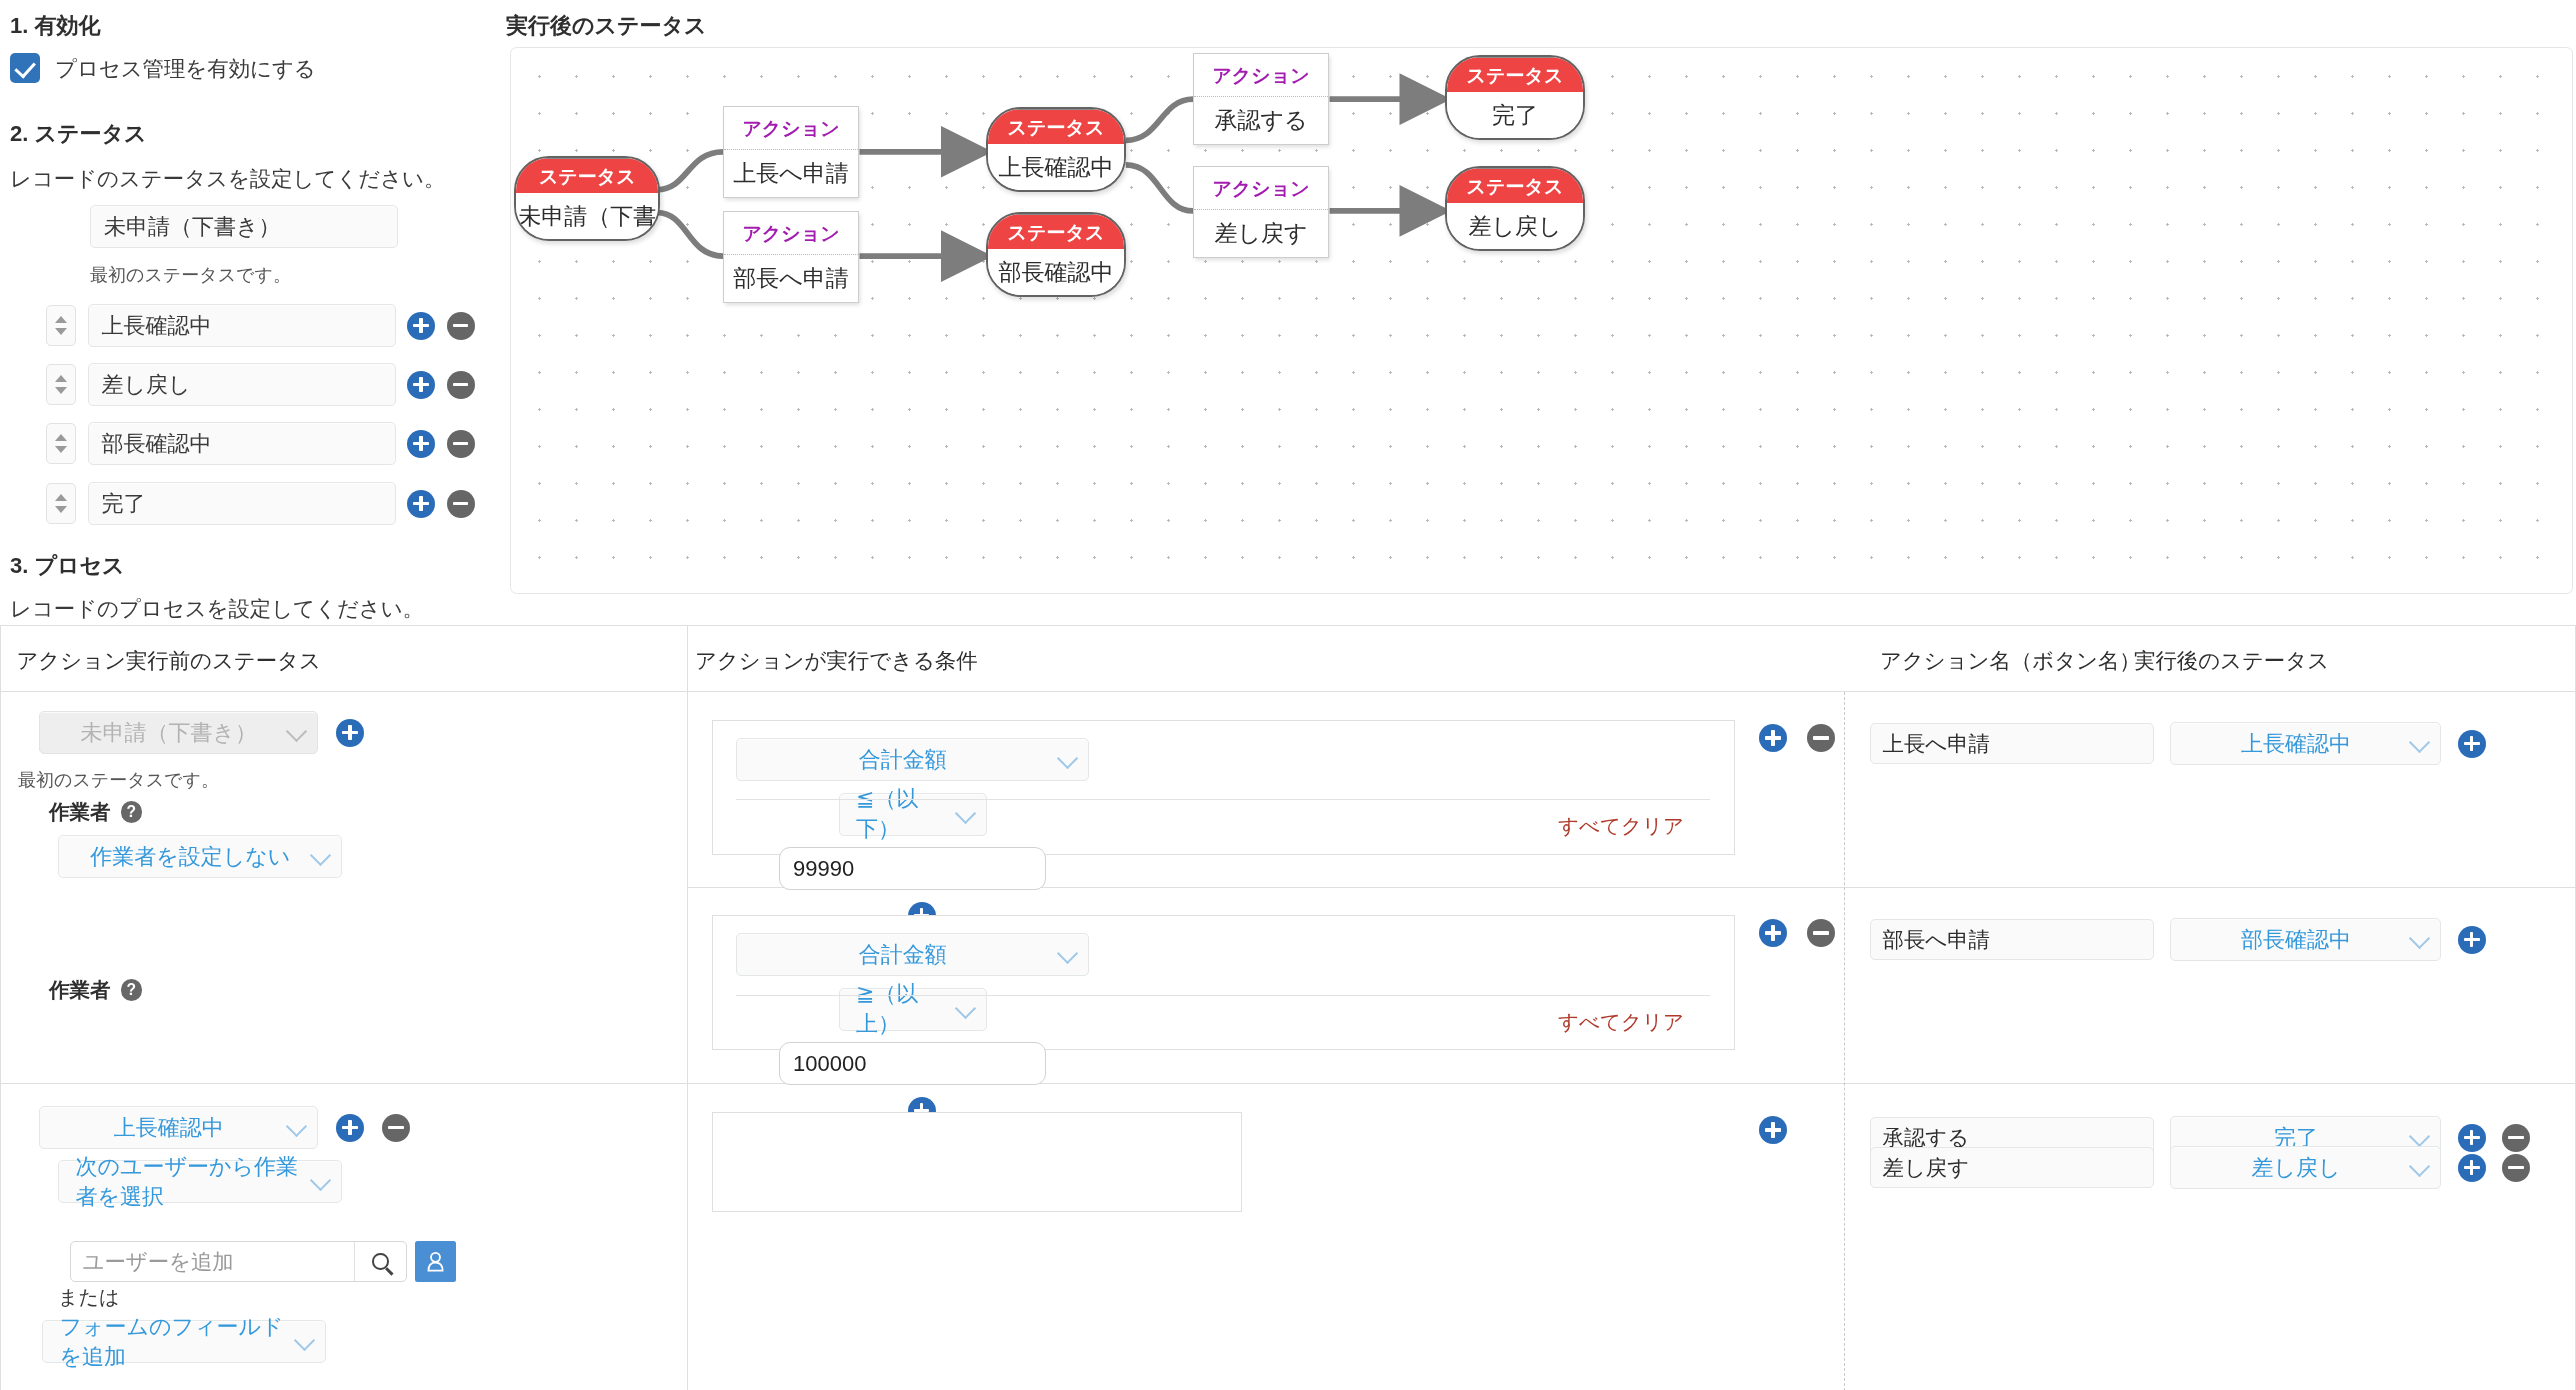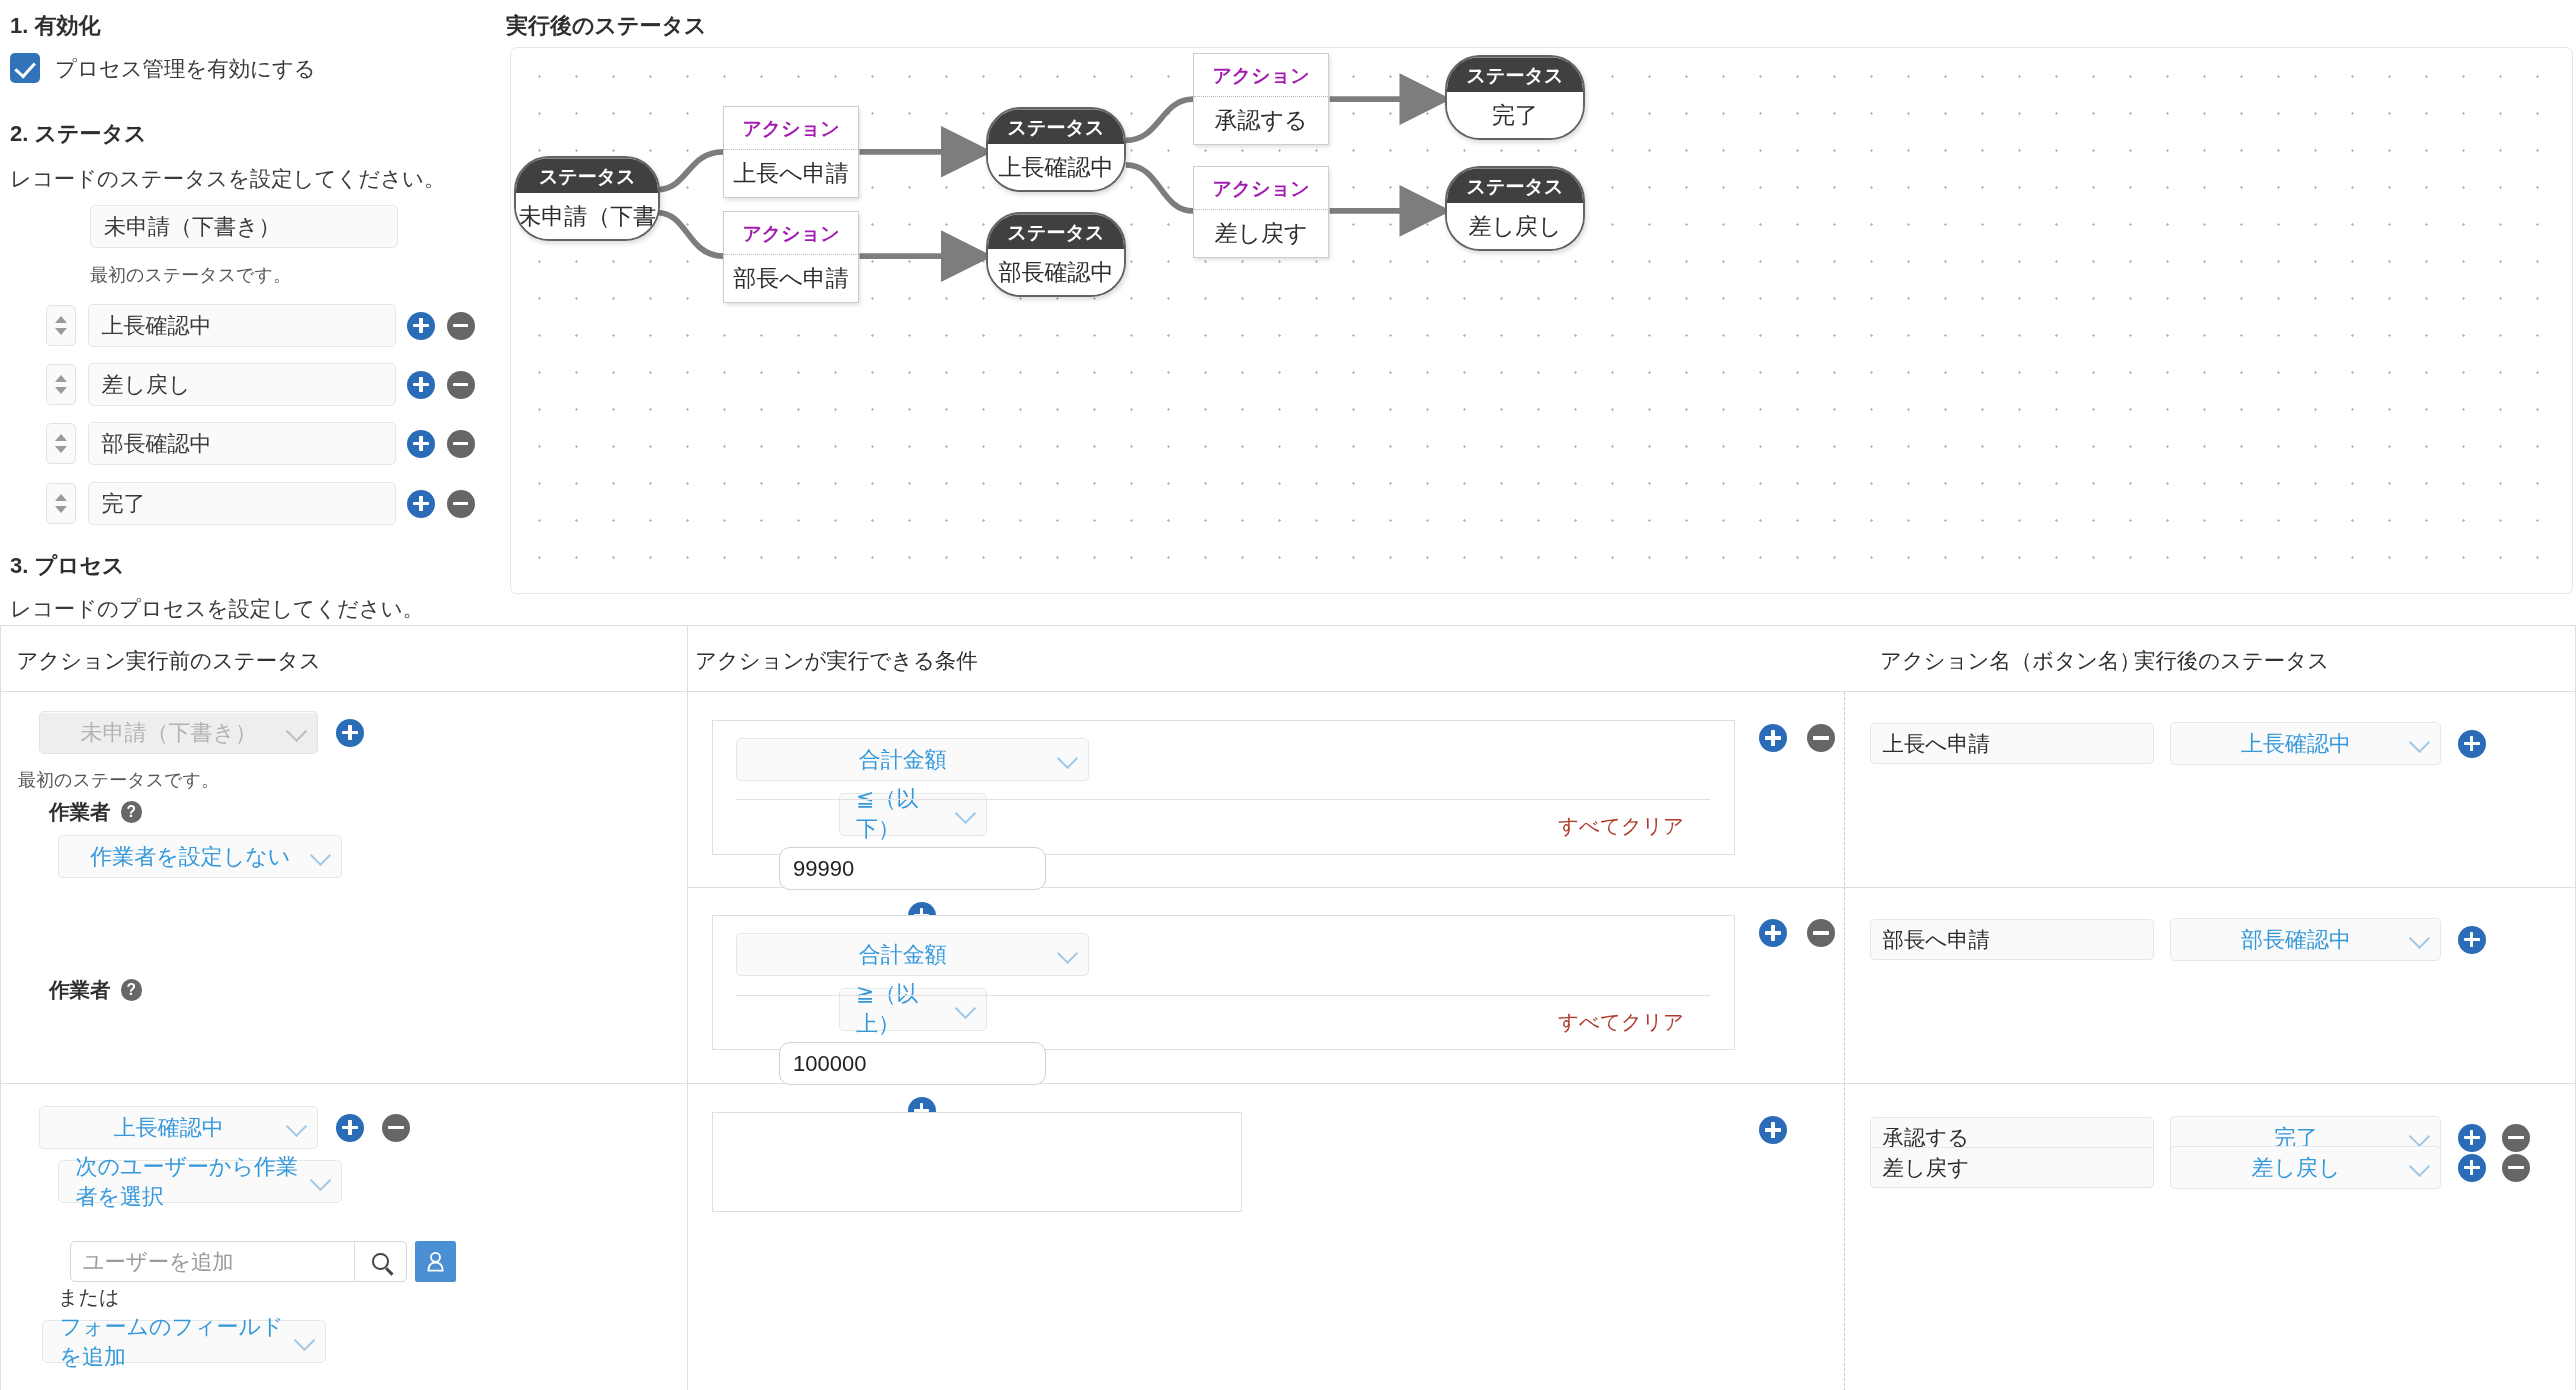--- a/index.html
+++ b/index.html
@@ -121,21 +121,21 @@
     overflow: hidden;
   }
   #flow-svg { position: absolute; left: 0; top: 0; }
 
   .node { position: absolute; }
   .node-status {
     border: 2.5px solid #636363; border-radius: 35px; overflow: hidden;
     background: #fff; box-shadow: 1.6px 2.5px 4.1px rgba(0,0,0,0.13);
   }
   .node-status .nhead {
-    background: #404040; color: #fff; font-size: 19px; font-weight: bold;
+    background: #ef4444; color: #fff; font-size: 19px; font-weight: bold;
     text-align: center; height: 35px; line-height: 35px;
     border-top: 1.6px solid #8a8a8a;
   }
   .node-status .nbody {
     font-size: 23px; color: #2d2d2d; text-align: center;
     height: 46px; line-height: 46px; background: #fff;
   }
   .node-action {
     border: 0.8px solid #cdcdcd; background: #fff;
     box-shadow: 1.6px 2.5px 4.1px rgba(0,0,0,0.13);

